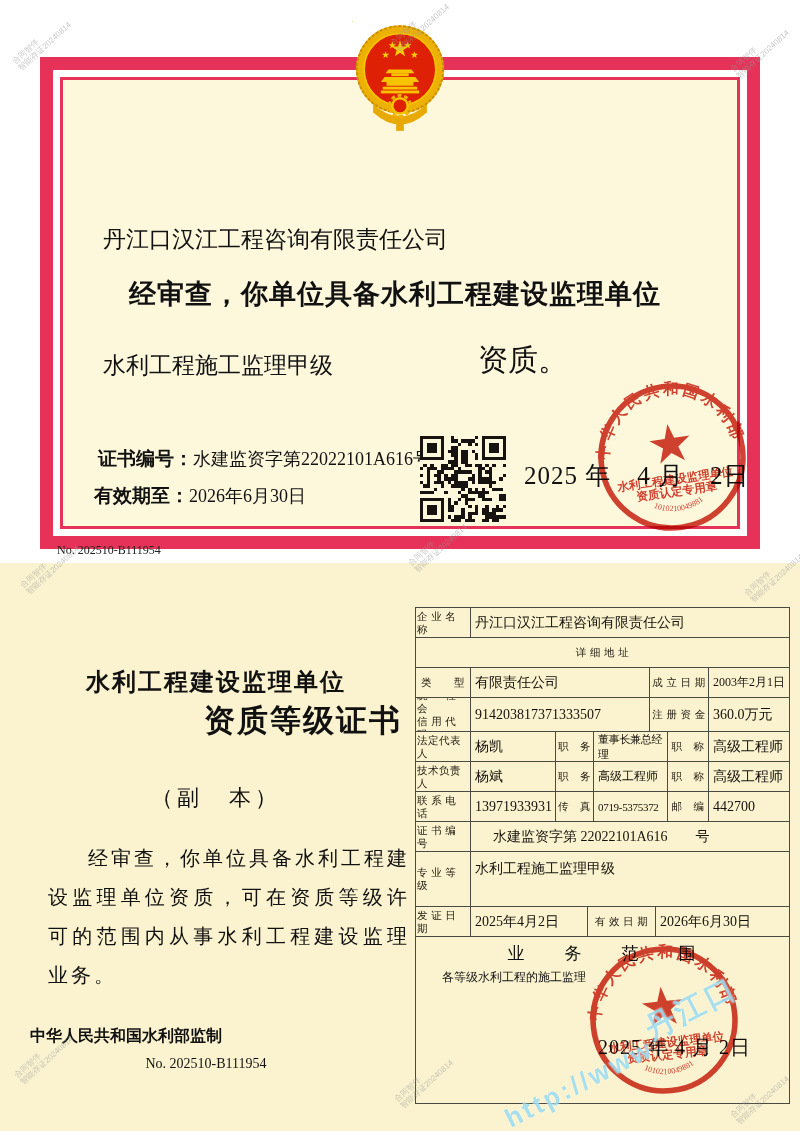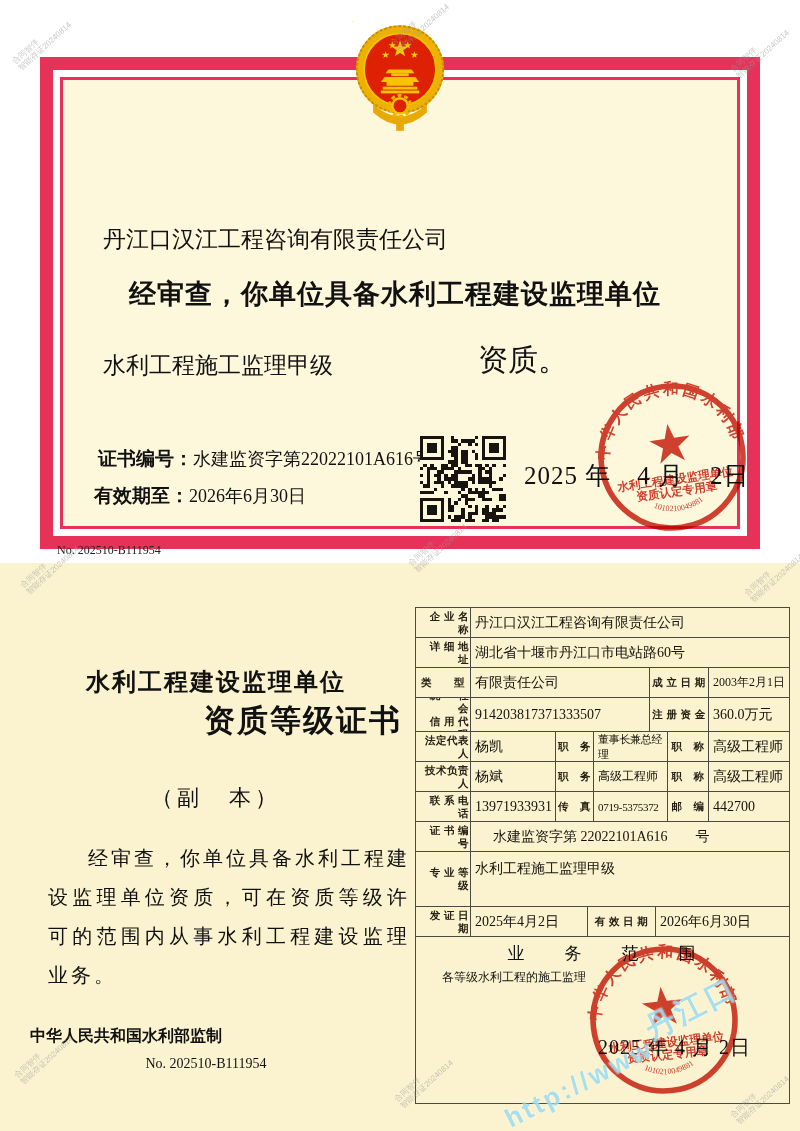--- a/index.html
+++ b/index.html
@@ -50,22 +50,22 @@
   .date-bottom{left:598px;top:1034px;font-size:20px;z-index:3;letter-spacing:1px}
 
   
   .info-table{left:415px;top:607px;width:375px;border:1px solid #4a4a42;z-index:2;
               display:flex;flex-direction:column;background:transparent}
   .tr{display:flex;border-bottom:1px solid #4a4a42}
   .tr:last-child{border-bottom:none}
   .td{border-right:1px solid #4a4a42;display:flex;align-items:center;padding:1px 4px;
       font-size:14px;color:#14110a;overflow:hidden}
   .td:last-child{border-right:none;flex:1}
-  .tl{justify-content:center;text-align:right;font-size:10.5px;letter-spacing:.5px;
-      white-space:pre-line;line-height:13px;padding:0 1px;font-weight:bold;color:#262014}
+  .tl{justify-content:center;text-align:left;font-size:10.5px;letter-spacing:.5px;
+      white-space:pre-line;line-height:13px;padding:0 1px;font-weight:normal;color:#262014}
   .h30{height:30px}.h34{height:34px}.h55{height:55px}
   .w55{width:55px;flex:none}.w179{width:179px;flex:none}.w59{width:59px;flex:none}
   .w85{width:85px;flex:none}.w38{width:38px;flex:none}.w74{width:74px;flex:none}.w41{width:41px;flex:none}
   .w117{width:117px;flex:none}.w68{width:68px;flex:none}
   .fs11{font-size:11px;letter-spacing:-.3px}.fs12{font-size:12px}
   .scope-area{height:166px;display:flex;flex-direction:column;align-items:stretch}
   .scope-header{text-align:center;font-size:17px;padding-top:5px;letter-spacing:2px}
   .scope-text{font-size:12px;padding:4px 0 0 26px}
 
   
@@ -373,21 +373,20 @@
   <div class="abs dup-issuer">中华人民共和国水利部监制</div>
   <div class="abs dup-serial">No. 202510-B111954</div>
 
   <div class="abs info-table">
     <div class="tr h30">
       <div class="td tl w55">企 业 名 称</div>
       <div class="td">丹江口汉江工程咨询有限责任公司</div>
     </div>
     <div class="tr h30">
       <div class="td tl w55">详 细 地 址</div>
-      <div class="td">湖北省十堰市丹江口市电站路60号</div>
     </div>
     <div class="tr h30">
       <div class="td tl w55">类　　型</div>
       <div class="td w179">有限责任公司</div>
       <div class="td tl w59">成 立 日 期</div>
       <div class="td fs12">2003年2月1日</div>
     </div>
     <div class="tr h34">
       <div class="td tl w55">统 一 社 会
 信 用 代 码</div>

